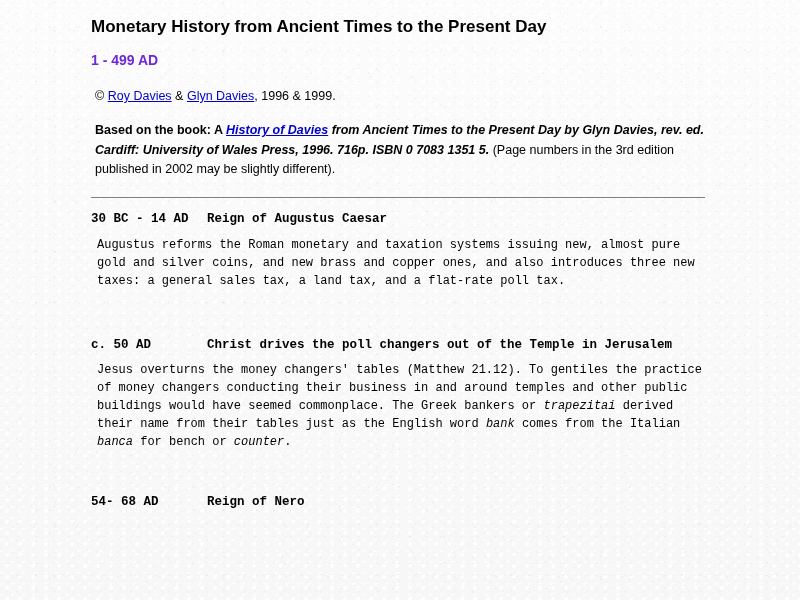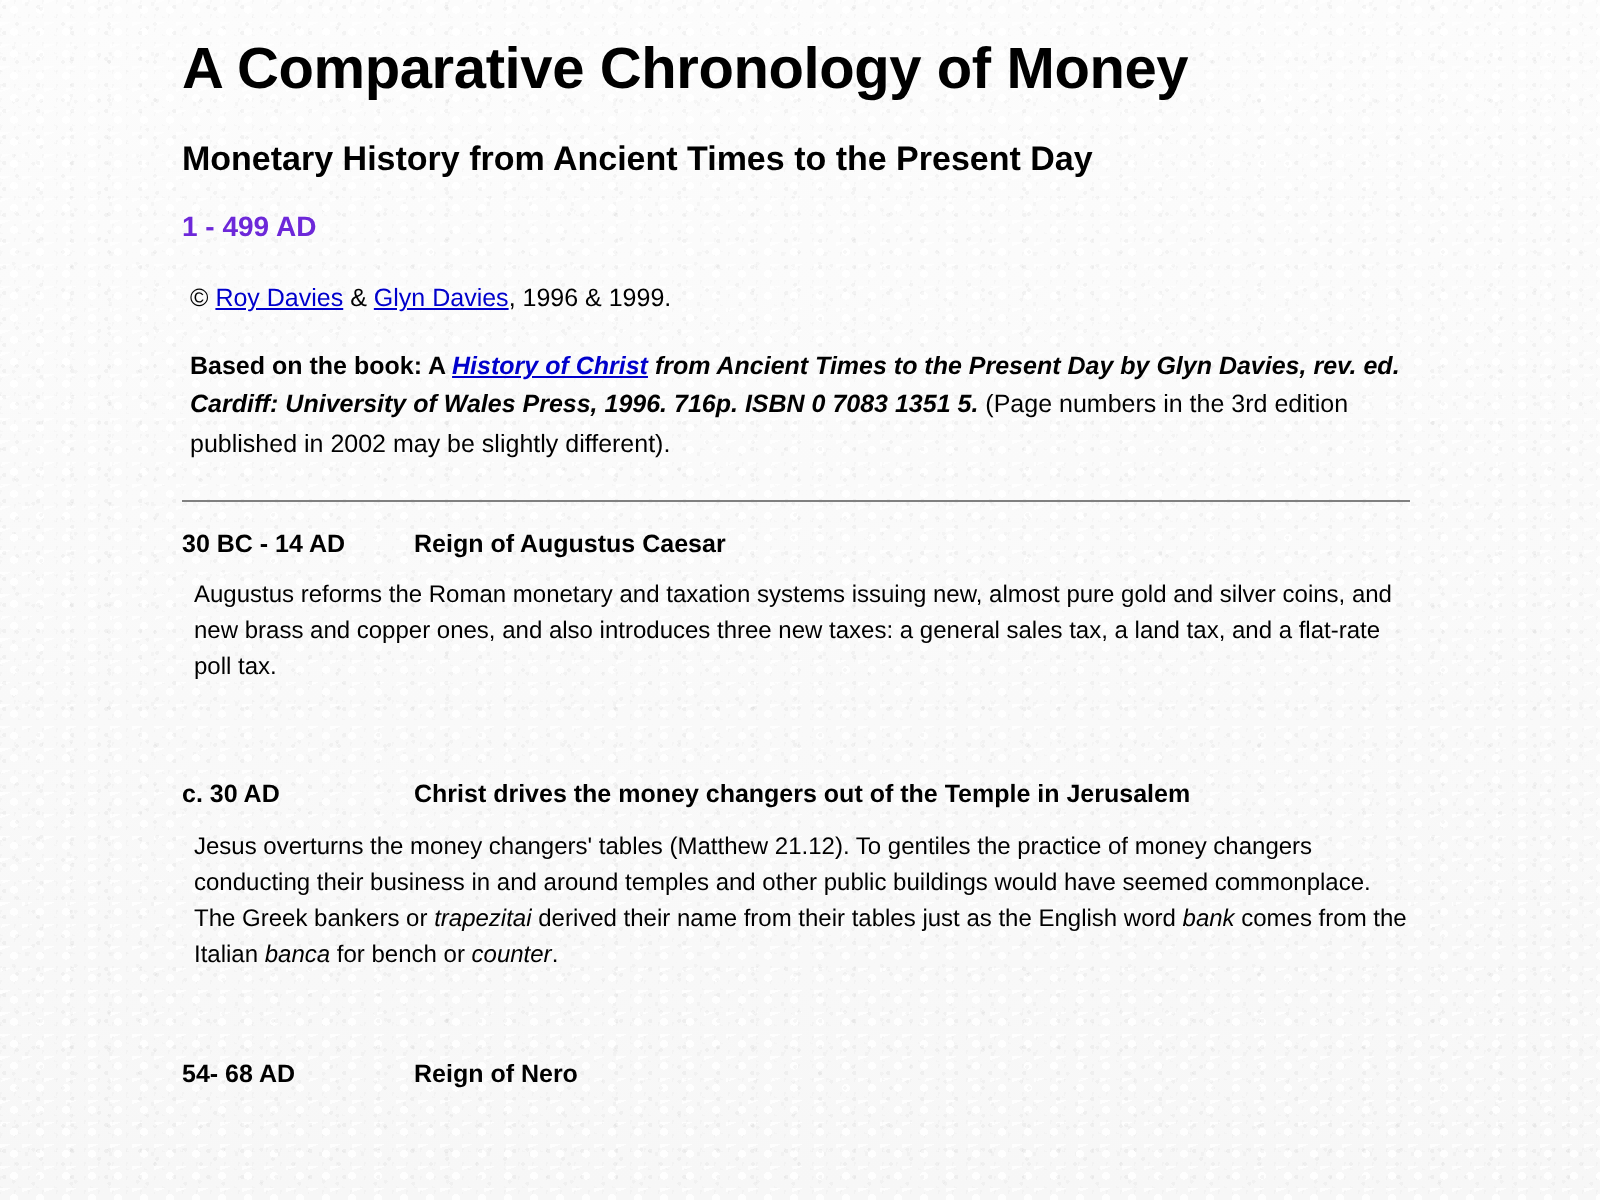--- a/index.html
+++ b/index.html
@@ -115,20 +115,21 @@
     width: 614px;
   }
 
   
   .entries {
     padding: 0;
     margin: 0;
   }
   .entry {
     padding: 0 70px 0 91px;
+    font-family: Liberation Mono, monospace;
   }
   .entry-head {
     font-size: 12.5px;
     font-weight: bold;
     color: #000000;
     margin: 0;
     padding: 13px 0 0 0;
     line-height: 1.3;
     white-space: pre;
   }
@@ -160,47 +161,46 @@
     width: 614px;
   }
   .entry-spacer-lg { height: 34px; }
   .entry-spacer-md { height: 30px; }
 </style>
 </head>
 <body>
 
 <div class="page">
 
-  <h1 class="doc-title">A Comparative Chronology of Money</h1>
 
   <h2 class="doc-subtitle">Monetary History from Ancient Times to the Present Day</h2>
 
   <h3 class="doc-period">1 - 499 AD</h3>
 
   <div class="frontmatter">
 
     <p class="copyright"><span>©</span> <a href="#" class="author-link">Roy Davies</a><span> &amp; </span><a href="#" class="author-link">Glyn Davies</a><span>, 1996 &amp; 1999.</span></p>
 
-    <p class="citation"><span class="cite-bold">Based on the book: A </span><a href="#" class="cite-link">History of Christ</a><span class="cite-bi"> from Ancient Times to the Present Day by Glyn Davies, rev. ed. Cardiff: University of Wales Press, 1996. 716p. ISBN 0 7083 1351 5.</span><span> (Page numbers in the 3rd edition published in 2002 may be slightly different).</span></p>
+    <p class="citation"><span class="cite-bold">Based on the book: A </span><a href="#" class="cite-link">History of Davies</a><span class="cite-bi"> from Ancient Times to the Present Day by Glyn Davies, rev. ed. Cardiff: University of Wales Press, 1996. 716p. ISBN 0 7083 1351 5.</span><span> (Page numbers in the 3rd edition published in 2002 may be slightly different).</span></p>
 
   </div>
 
   <hr class="separator">
 
   <div class="entries">
 
     <div class="entry">
       <p class="entry-head"><span class="entry-date">30 BC - 14 AD</span><span class="entry-title">Reign of Augustus Caesar</span></p>
       <p class="entry-body">Augustus reforms the Roman monetary and taxation systems issuing new, almost pure gold and silver coins, and new brass and copper ones, and also introduces three new taxes: a general sales tax, a land tax, and a flat-rate poll tax.</p>
     </div>
 
     <div class="entry-spacer-lg"></div>
 
     <div class="entry">
-      <p class="entry-head"><span class="entry-date">c. 30 AD</span><span class="entry-title">Christ drives the money changers out of the Temple in Jerusalem</span></p>
+      <p class="entry-head"><span class="entry-date">c. 50 AD</span><span class="entry-title">Christ drives the poll changers out of the Temple in Jerusalem</span></p>
       <p class="entry-body"><span>Jesus overturns the money changers' tables (Matthew 21.12). To gentiles the practice of money changers conducting their business in and around temples and other public buildings would have seemed commonplace. The Greek bankers or </span><i>trapezitai</i><span> derived their name from their tables just as the English word </span><i>bank</i><span> comes from the Italian </span><i>banca</i><span> for bench or </span><i>counter</i><span>.</span></p>
     </div>
 
     <div class="entry-spacer-md"></div>
 
     <div class="entry">
       <p class="entry-head"><span class="entry-date">54- 68 AD</span><span class="entry-title">Reign of Nero</span></p>
 
     </div>
 

